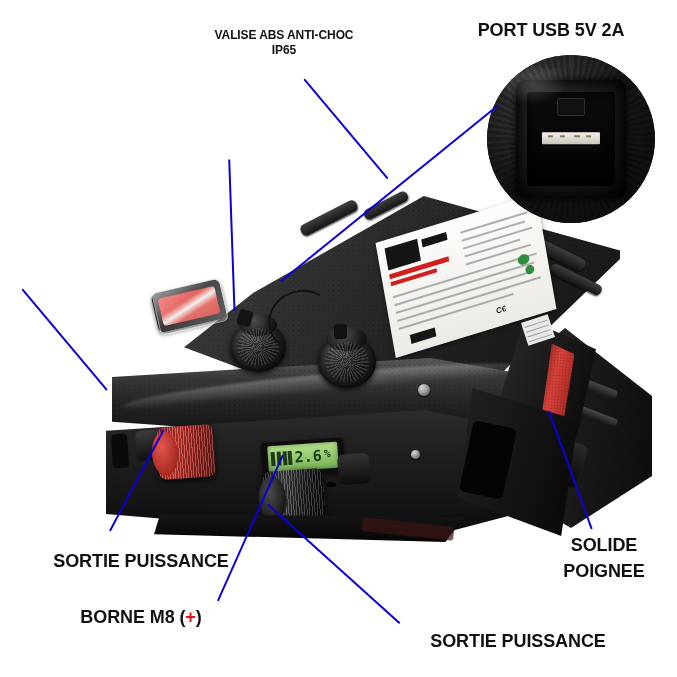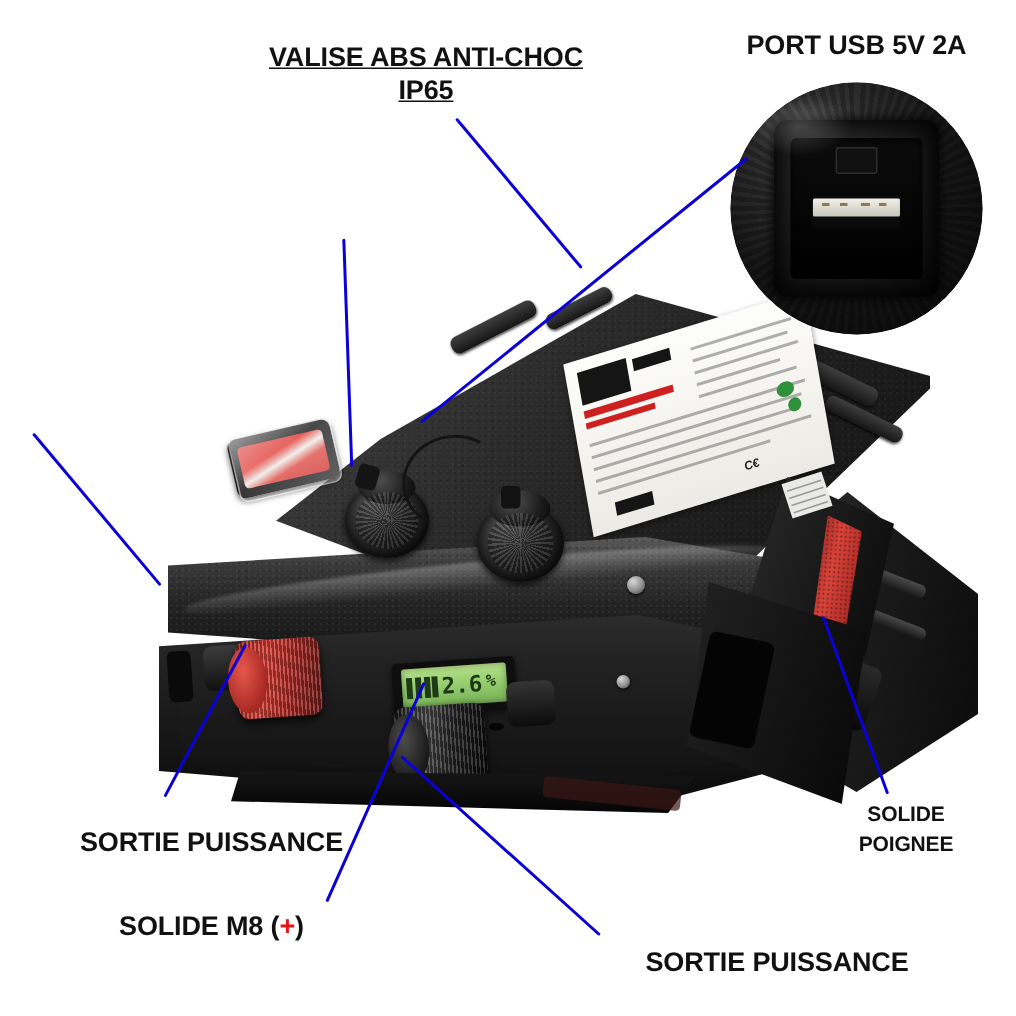--- a/index.html
+++ b/index.html
@@ -305,34 +305,34 @@
   <div class="lead" style="left:22px;top:288px;width:132px;transform:rotate(50deg);"></div>
 
   <div class="lead" style="left:110px;top:530px;width:115px;transform:rotate(-62deg);"></div>
 
   <div class="lead" style="left:218px;top:600px;width:160px;transform:rotate:none;transform:rotate(-66deg);"></div>
 
   <div class="lead" style="left:400px;top:622px;width:178px;transform:rotate(-138deg);"></div>
 
   <div class="lead" style="left:592px;top:528px;width:126px;transform:rotate(-110deg);"></div>
 
-  <div class="label c" style="left:166px;top:28px;width:236px;font-size:18px;text-decoration:underline;">VALISE ABS ANTI-CHOC
+  <div class="label c" style="left:166px;top:28px;width:236px;font-size:12px;">VALISE ABS ANTI-CHOC
 IP65</div>
 
-  <div class="label c" style="left:476px;top:20px;width:190px;font-size:18px;">PORT USB 5V 2A</div>
+  <div class="label c" style="left:456px;top:20px;width:190px;font-size:18px;">PORT USB 5V 2A</div>
 
 
 
   <div class="label c" style="left:16px;top:520px;width:250px;font-size:18px;line-height:1.55;">
     <div>SORTIE PUISSANCE</div>
-    <div><span>SOLIDE M8 (</span><span class="plus">+</span><span>)</span></div>
+    <div><span>BORNE M8 (</span><span class="plus">+</span><span>)</span></div>
   </div>
 
 
   <div class="label c" style="left:396px;top:600px;width:244px;font-size:18px;line-height:1.55;">
     <div>SORTIE PUISSANCE</div>
     
   </div>
 
-  <div class="label c" style="left:540px;top:532px;width:128px;font-size:14px;line-height:1.45;">SOLIDE
+  <div class="label c" style="left:540px;top:532px;width:128px;font-size:18px;line-height:1.45;">SOLIDE
 POIGNEE</div>
 
 </div>
 
 </body></html>

